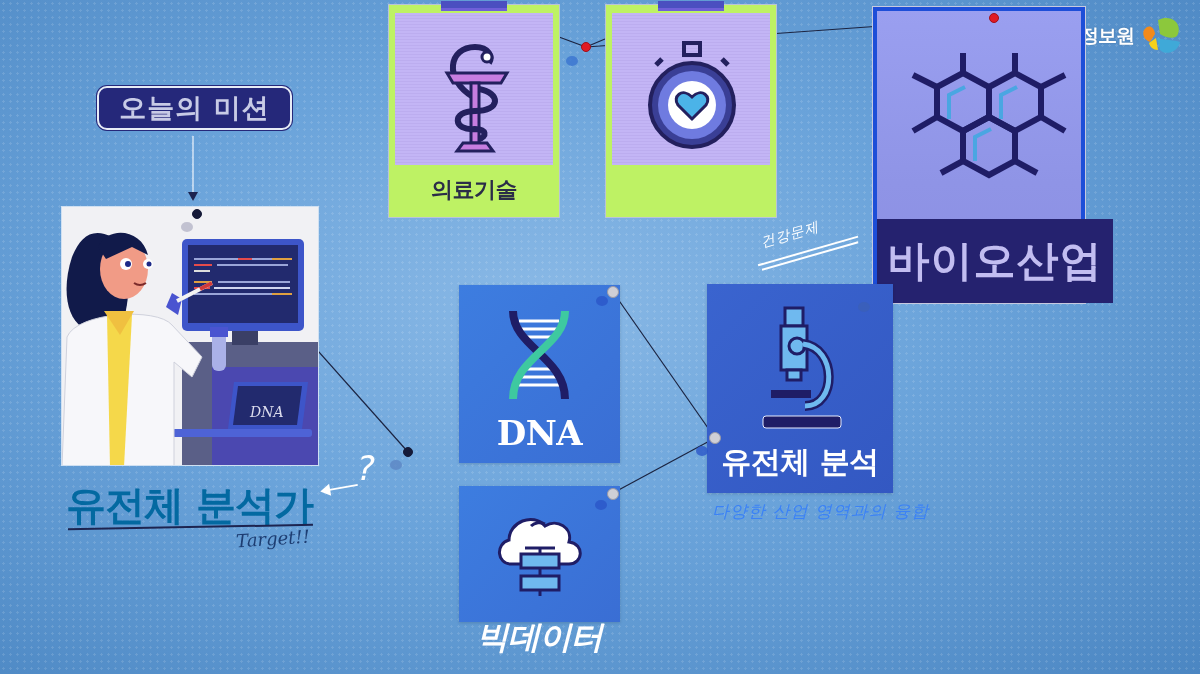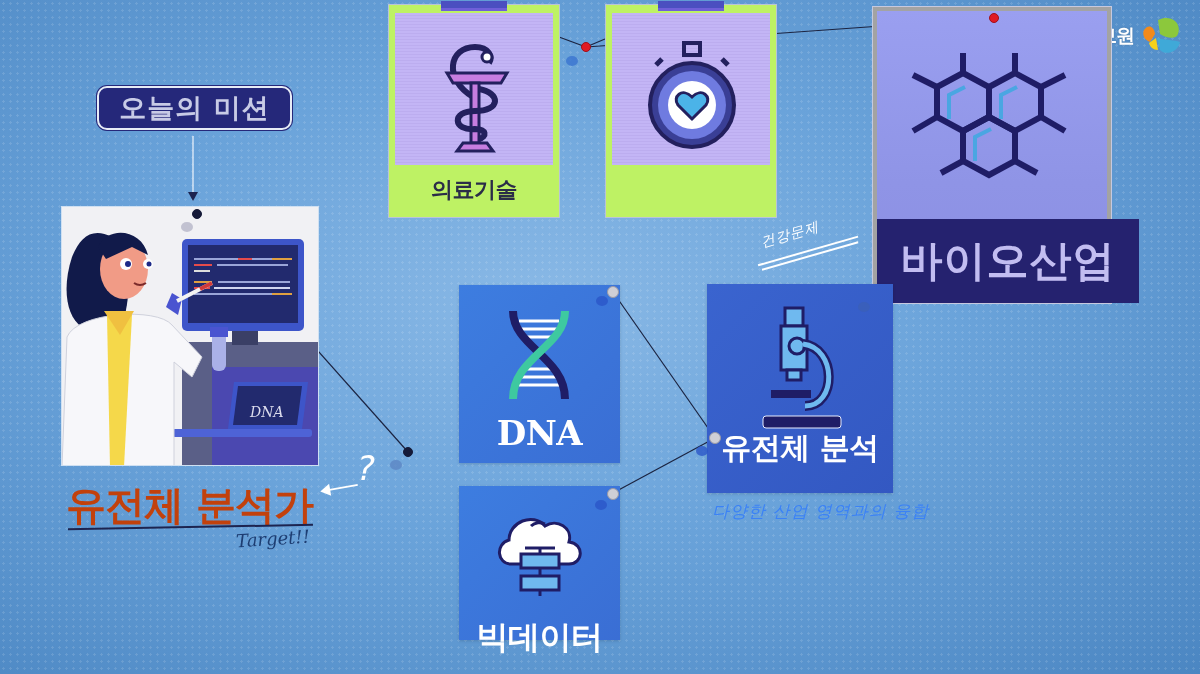--- a/index.html
+++ b/index.html
@@ -28,55 +28,55 @@
     left: 97px; top: 86px; width: 195px; height: 44px;
     background:#25287a; border:2px solid #e7ecf6; border-radius:10px;
     color:#c8cbe6; font-weight:900; font-size:27px; letter-spacing:1px;
     display:flex; align-items:center; justify-content:center;
     box-shadow: 0 0 0 1px #25287a;
   }
 
   
   .sci-card { left: 61px; top: 206px; width: 258px; height: 260px; background:#f3f3f6; border:1px solid #cfe0f2; overflow:hidden; }
 
-  .job-title { left: 66px; top: 478px; font-size: 40px; font-weight: 900; color:#c2410c; letter-spacing:-1px;text-align:center; }
+  .job-title { left: 66px; top: 478px; font-size: 40px; font-weight: 900; color:#0369a1; letter-spacing:-1px;text-align:center; }
   .underline { left: 68px; top: 526px; width: 245px; height: 2px; background:#1d2450; transform: rotate(-1deg); }
   .target-text { left: 236px; top: 528px; font-family:"DejaVu Serif", serif; font-style: italic; color:#1d3d72; font-size: 18px; transform: rotate(-4deg); }
   .question { left: 357px; top: 448px; color:#fff; font-size: 34px; font-style: italic; }
   .arrow-left { left: 322px; top: 487px; width: 36px; height: 2px; background:#fff; transform: rotate(-10deg); }
   .arrow-left::before { content:""; position:absolute; left:-2px; top:-5px; border-right:10px solid #fff; border-top:6px solid transparent; border-bottom:6px solid transparent; }
 
   
   .pcard { background:#bef264; border:1px solid #b9c3d8; }
   .pcard .pic { position:absolute; left:6px; top:8px; right:6px; height:152px;
     background: repeating-linear-gradient(0deg, #c3b5f5 0 2px, #bcadef 2px 3px); }
   .pcard .label { position:absolute; left:0; right:0; bottom:0; height:54px; display:flex; align-items:center; justify-content:center;
     font-weight:900; font-size:22px; color:#2b2d48; letter-spacing:-0.5px; }
   .clip { position:absolute; top:-4px; left:50%; width:66px; height:10px; margin-left:-33px; background:#4b4fc0; border-bottom:3px solid #6f5fd8; }
 
   
-  .bio { left: 872px; top: 6px; width: 240px; height: 298px; background:#a3a3a3; border:1px solid #c6c9df; }
+  .bio { left: 872px; top: 6px; width: 214px; height: 298px; background:#1d4ed8; border:1px solid #c6c9df; }
   .bio .pic { position:absolute; left:4px; top:4px; right:4px; bottom:4px;
     background: linear-gradient(180deg, #9a9ff0 0%, #8f94e6 60%, #8b8ee2 100%); }
   .bio .label { position:absolute; left:4px; right:-28px; top:212px; height:84px; background:#25226f;
     color:#c2bdf1; font-size:42px; font-weight:900; display:flex; align-items:center; justify-content:center; letter-spacing:1px; }
 
   .health-note { left: 760px; top: 226px; color:#fff; font-size: 14px; font-style: italic; transform: rotate(-16deg); letter-spacing:1px; }
   .health-line1 { left: 756px; top: 250px; width: 104px; height: 1.5px; background:#fff; transform: rotate(-16deg); }
   .health-line2 { left: 760px; top: 255px; width: 100px; height: 1.5px; background:#fff; transform: rotate(-16deg); }
 
   
   .bcard { background: linear-gradient(135deg, #3d7de0 0%, #3a6ed4 100%); box-shadow: 0 1px 3px rgba(0,0,0,.15); }
   .bcard .label { position:absolute; left:0; right:0; color:#fff; font-weight:900; text-align:center; letter-spacing:-0.5px; }
   .dna-card { left: 459px; top: 285px; width: 161px; height: 178px; }
   .dna-card .label { top: 128px; font-family:"DejaVu Serif", serif; font-size: 34px; }
-  .big-card { left: 459px; top: 486px; width: 161px; height: 154px; }
+  .big-card { left: 459px; top: 486px; width: 161px; height: 136px; font-style: italic; }
   .big-card .label { top: 130px; font-size: 32px; }
   .geno-card { left: 707px; top: 284px; width: 186px; height: 209px; background: linear-gradient(135deg,#3a64cf,#3358c2); }
-  .geno-card .label { top: 144px; font-size: 30px; }
+  .geno-card .label { top: 158px; font-size: 30px; }
 
   .note-fusion { left: 712px; top: 500px; color:#3b82f6; font-size: 17px; font-style: italic; letter-spacing:1px; }
 
   .pin { position:absolute; width:12px; height:12px; border-radius:50%; background:#cfcfd6; border:1px solid #9a9aa6; }
   .pin.red { background:#e01a24; border-color:#a0101a; width:10px; height:10px; }
   .pin.black { background:#151a38; border-color:#151a38; width:10px; height:10px; }
   .pinshadow { position:absolute; width:12px; height:10px; border-radius:50%; background:#2a56c8; opacity:.8; }
 
   svg.lines { position:absolute; left:0; top:0; pointer-events:none; }
 </style>

